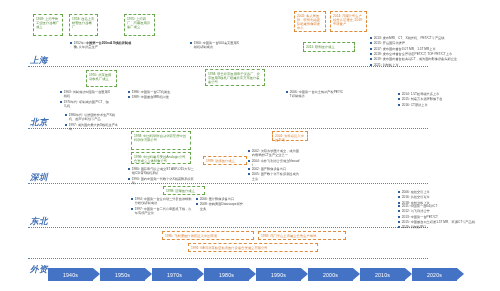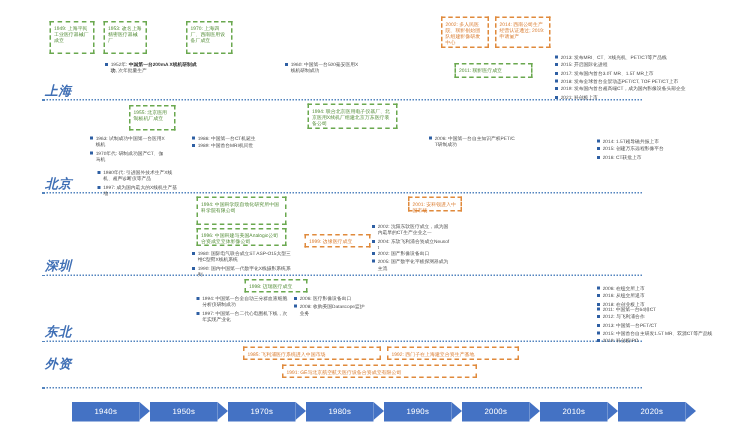--- a/index.html
+++ b/index.html
@@ -69,21 +69,21 @@
   <div class="lane-line" style="top:128px"></div>
   <div class="lane-label" style="top:117px">北京</div>
 
   <div class="lane-line" style="top:183px"></div>
   <div class="lane-label" style="top:172px">深圳</div>
 
   <div class="lane-line" style="top:227px"></div>
   <div class="lane-label" style="top:216px">东北</div>
 
   <div class="lane-line" style="top:258px"></div>
-  <div class="lane-label" style="top:237px">外资</div>
+  <div class="lane-label" style="top:264px">外资</div>
 
   <div class="box green gtext" style="left:33px;top:14px;width:30px;height:22px">1949: 上海平民工业医疗器械厂成立</div>
   <div class="box green gtext" style="left:69px;top:14px;width:29px;height:22px">1953: 改名上海精密医疗器械厂</div>
   <div class="box green gtext" style="left:124px;top:14px;width:31px;height:22px">1970: 上海四厂、西南医用设备厂成立</div>
   <div class="box orange" style="left:294px;top:11px;width:32px;height:21px">2002: 多人民医院、联影创始团队组建影像研发中心</div>
   <div class="box orange" style="left:330px;top:11px;width:37px;height:21px">2014: 西南公司生产经营认证通过; 2019: 申请量产</div>
   <div class="box green gtext" style="left:303px;top:42px;width:52px;height:10px">2011: 联影医疗成立</div>
 
   <div class="blist" style="left:70px;top:41px;width:62px">
     <div class="bitem">

